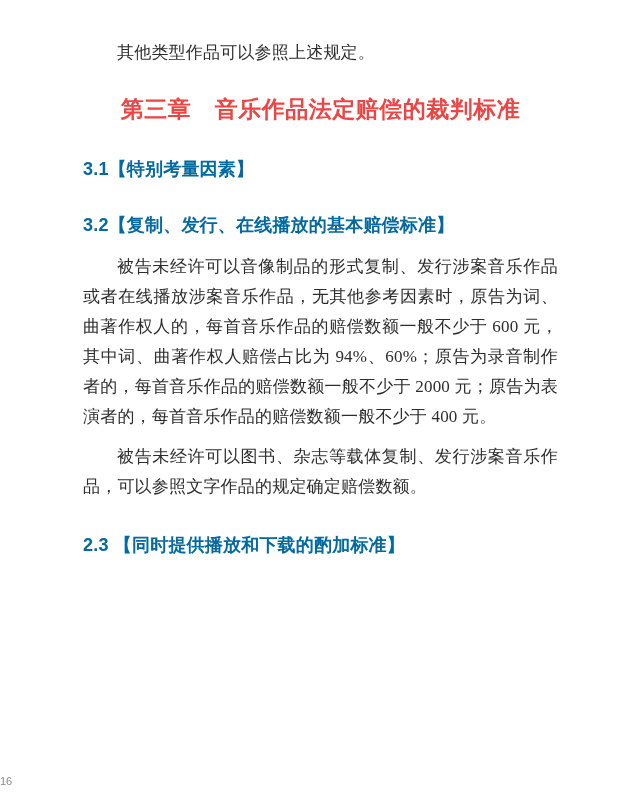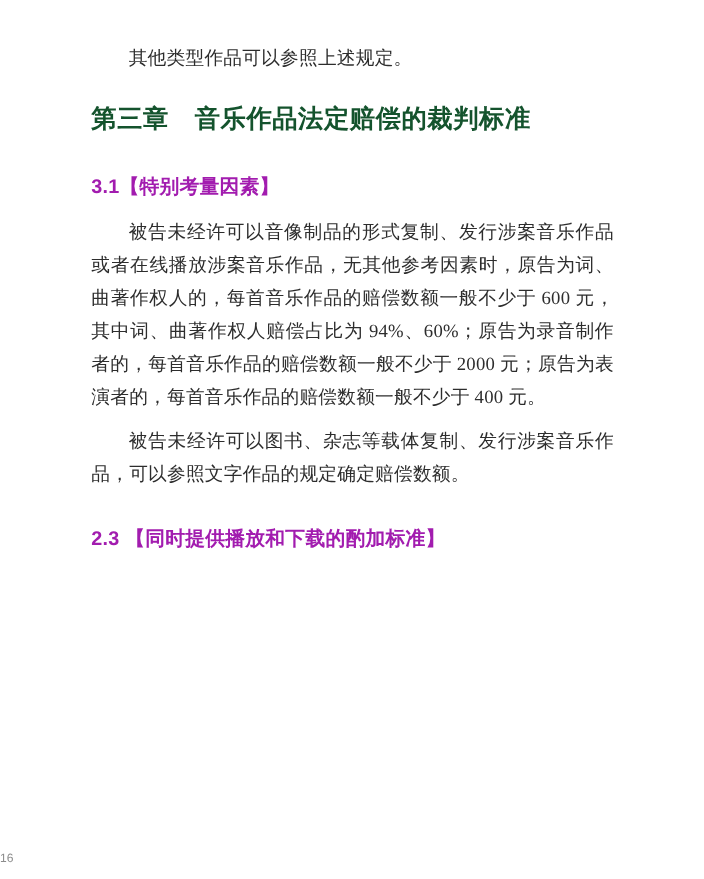--- a/index.html
+++ b/index.html
@@ -32,31 +32,31 @@
   }
   p.body + p.body {
     margin-top: 10px;
     font-family: Liberation Serif, serif;
   }
   h1.chapter {
     margin: 24px 0 0 0;
     font-size: 23px;
     line-height: 34px;
     font-weight: bold;
-    text-align: left;
-    color: #14532d;
-    font-family: Liberation Mono, monospace;
+    text-align: center;
+    color: #ef4444;
+    font-family: Liberation Sans, sans-serif;
     letter-spacing: 0.5px;
   }
   h2.section {
     margin: 30px 0 0 0;
     font-size: 18px;
     line-height: 26px;
     font-weight: bold;
-    color: #a21caf;
+    color: #0369a1;
     font-family: "Liberation Sans", "DejaVu Sans", sans-serif;
     letter-spacing: 0.2px;
   }
   .page-number {
     position: absolute;
     left: 0;
     right: 0;
     bottom: 11px;
     text-align: left;
     font-size: 11px;
@@ -69,20 +69,21 @@
 <body>
 
 <div class="page">
 
   <p class="body intro">其他类型作品可以参照上述规定。</p>
 
   <h1 class="chapter">第三章　音乐作品法定赔偿的裁判标准</h1>
 
   <h2 class="section">3.1【特别考量因素】</h2>
 
+  <h2 class="section">3.2【复制、发行、在线播放的基本赔偿标准】</h2>
   <p class="body">被告未经许可以音像制品的形式复制、发行涉案音乐作品或者在线播放涉案音乐作品，无其他参考因素时，原告为词、曲著作权人的，每首音乐作品的赔偿数额一般不少于 600 元，其中词、曲著作权人赔偿占比为 94%、60%；原告为录音制作者的，每首音乐作品的赔偿数额一般不少于 2000 元；原告为表演者的，每首音乐作品的赔偿数额一般不少于 400 元。</p>
   <p class="body">被告未经许可以图书、杂志等载体复制、发行涉案音乐作品，可以参照文字作品的规定确定赔偿数额。</p>
 
   <h2 class="section">2.3 【同时提供播放和下载的酌加标准】</h2>
 
   <div class="page-number">16</div>
 
 </div>
 
 </body></html>

